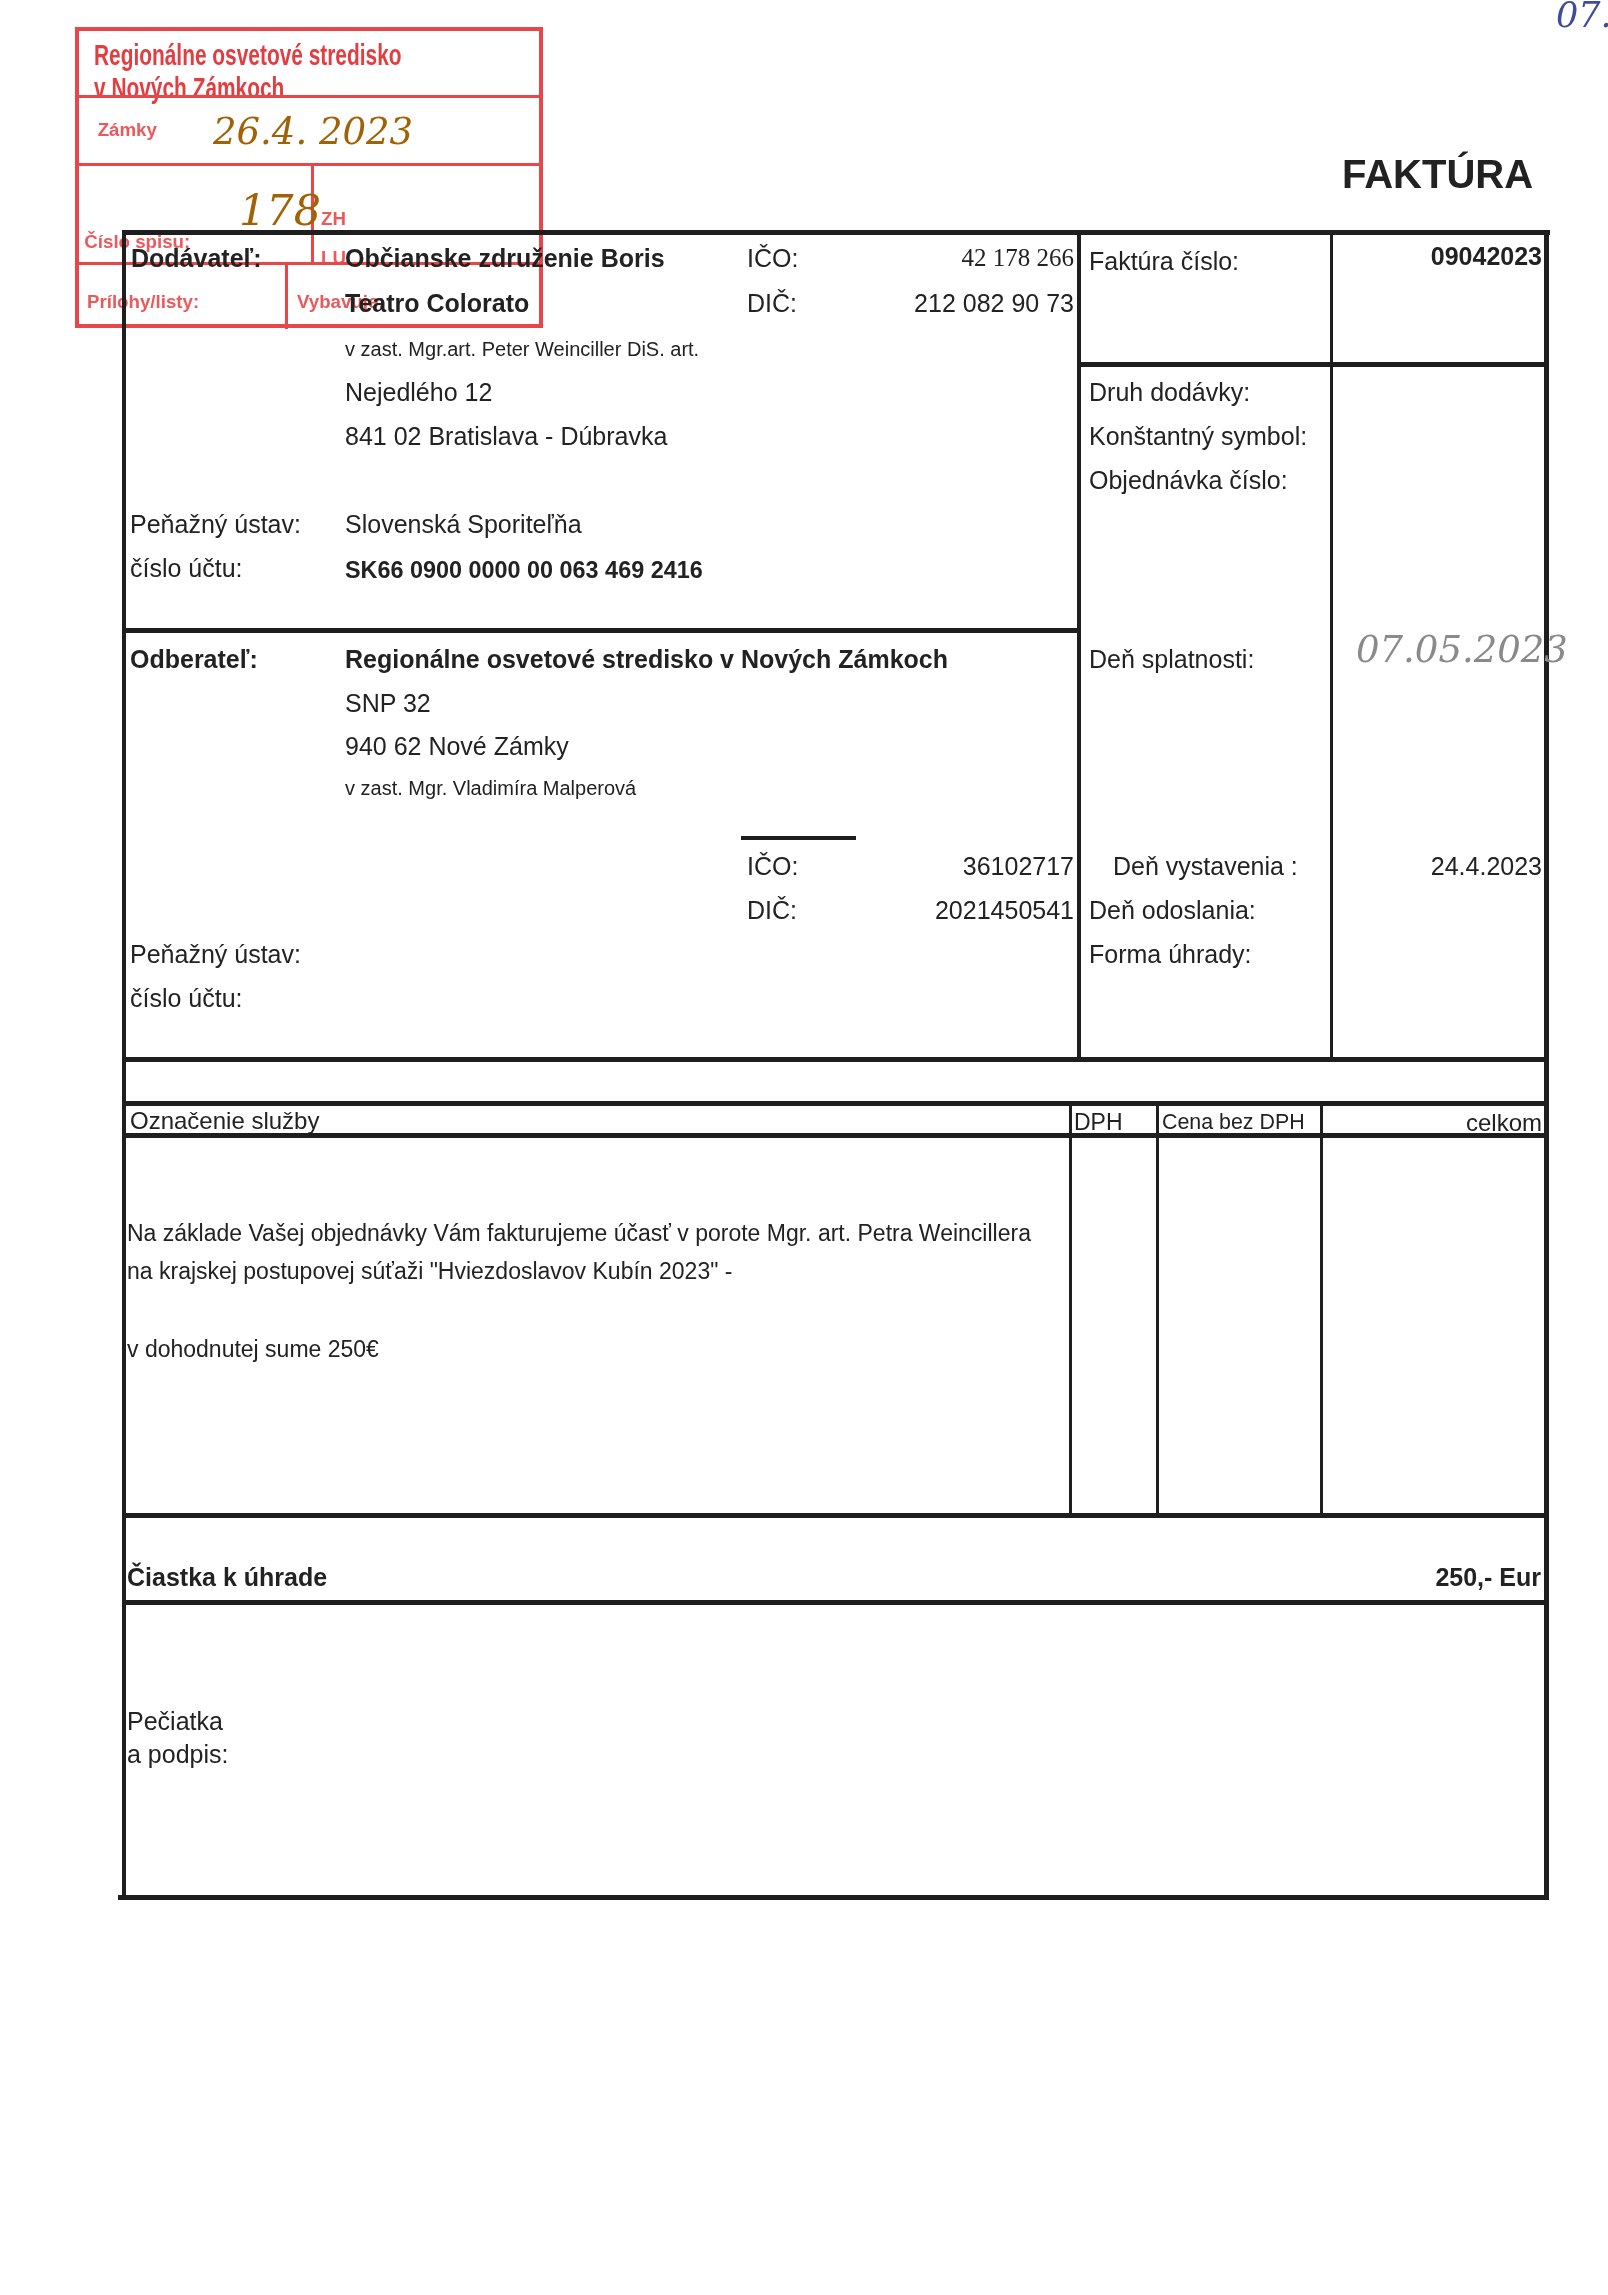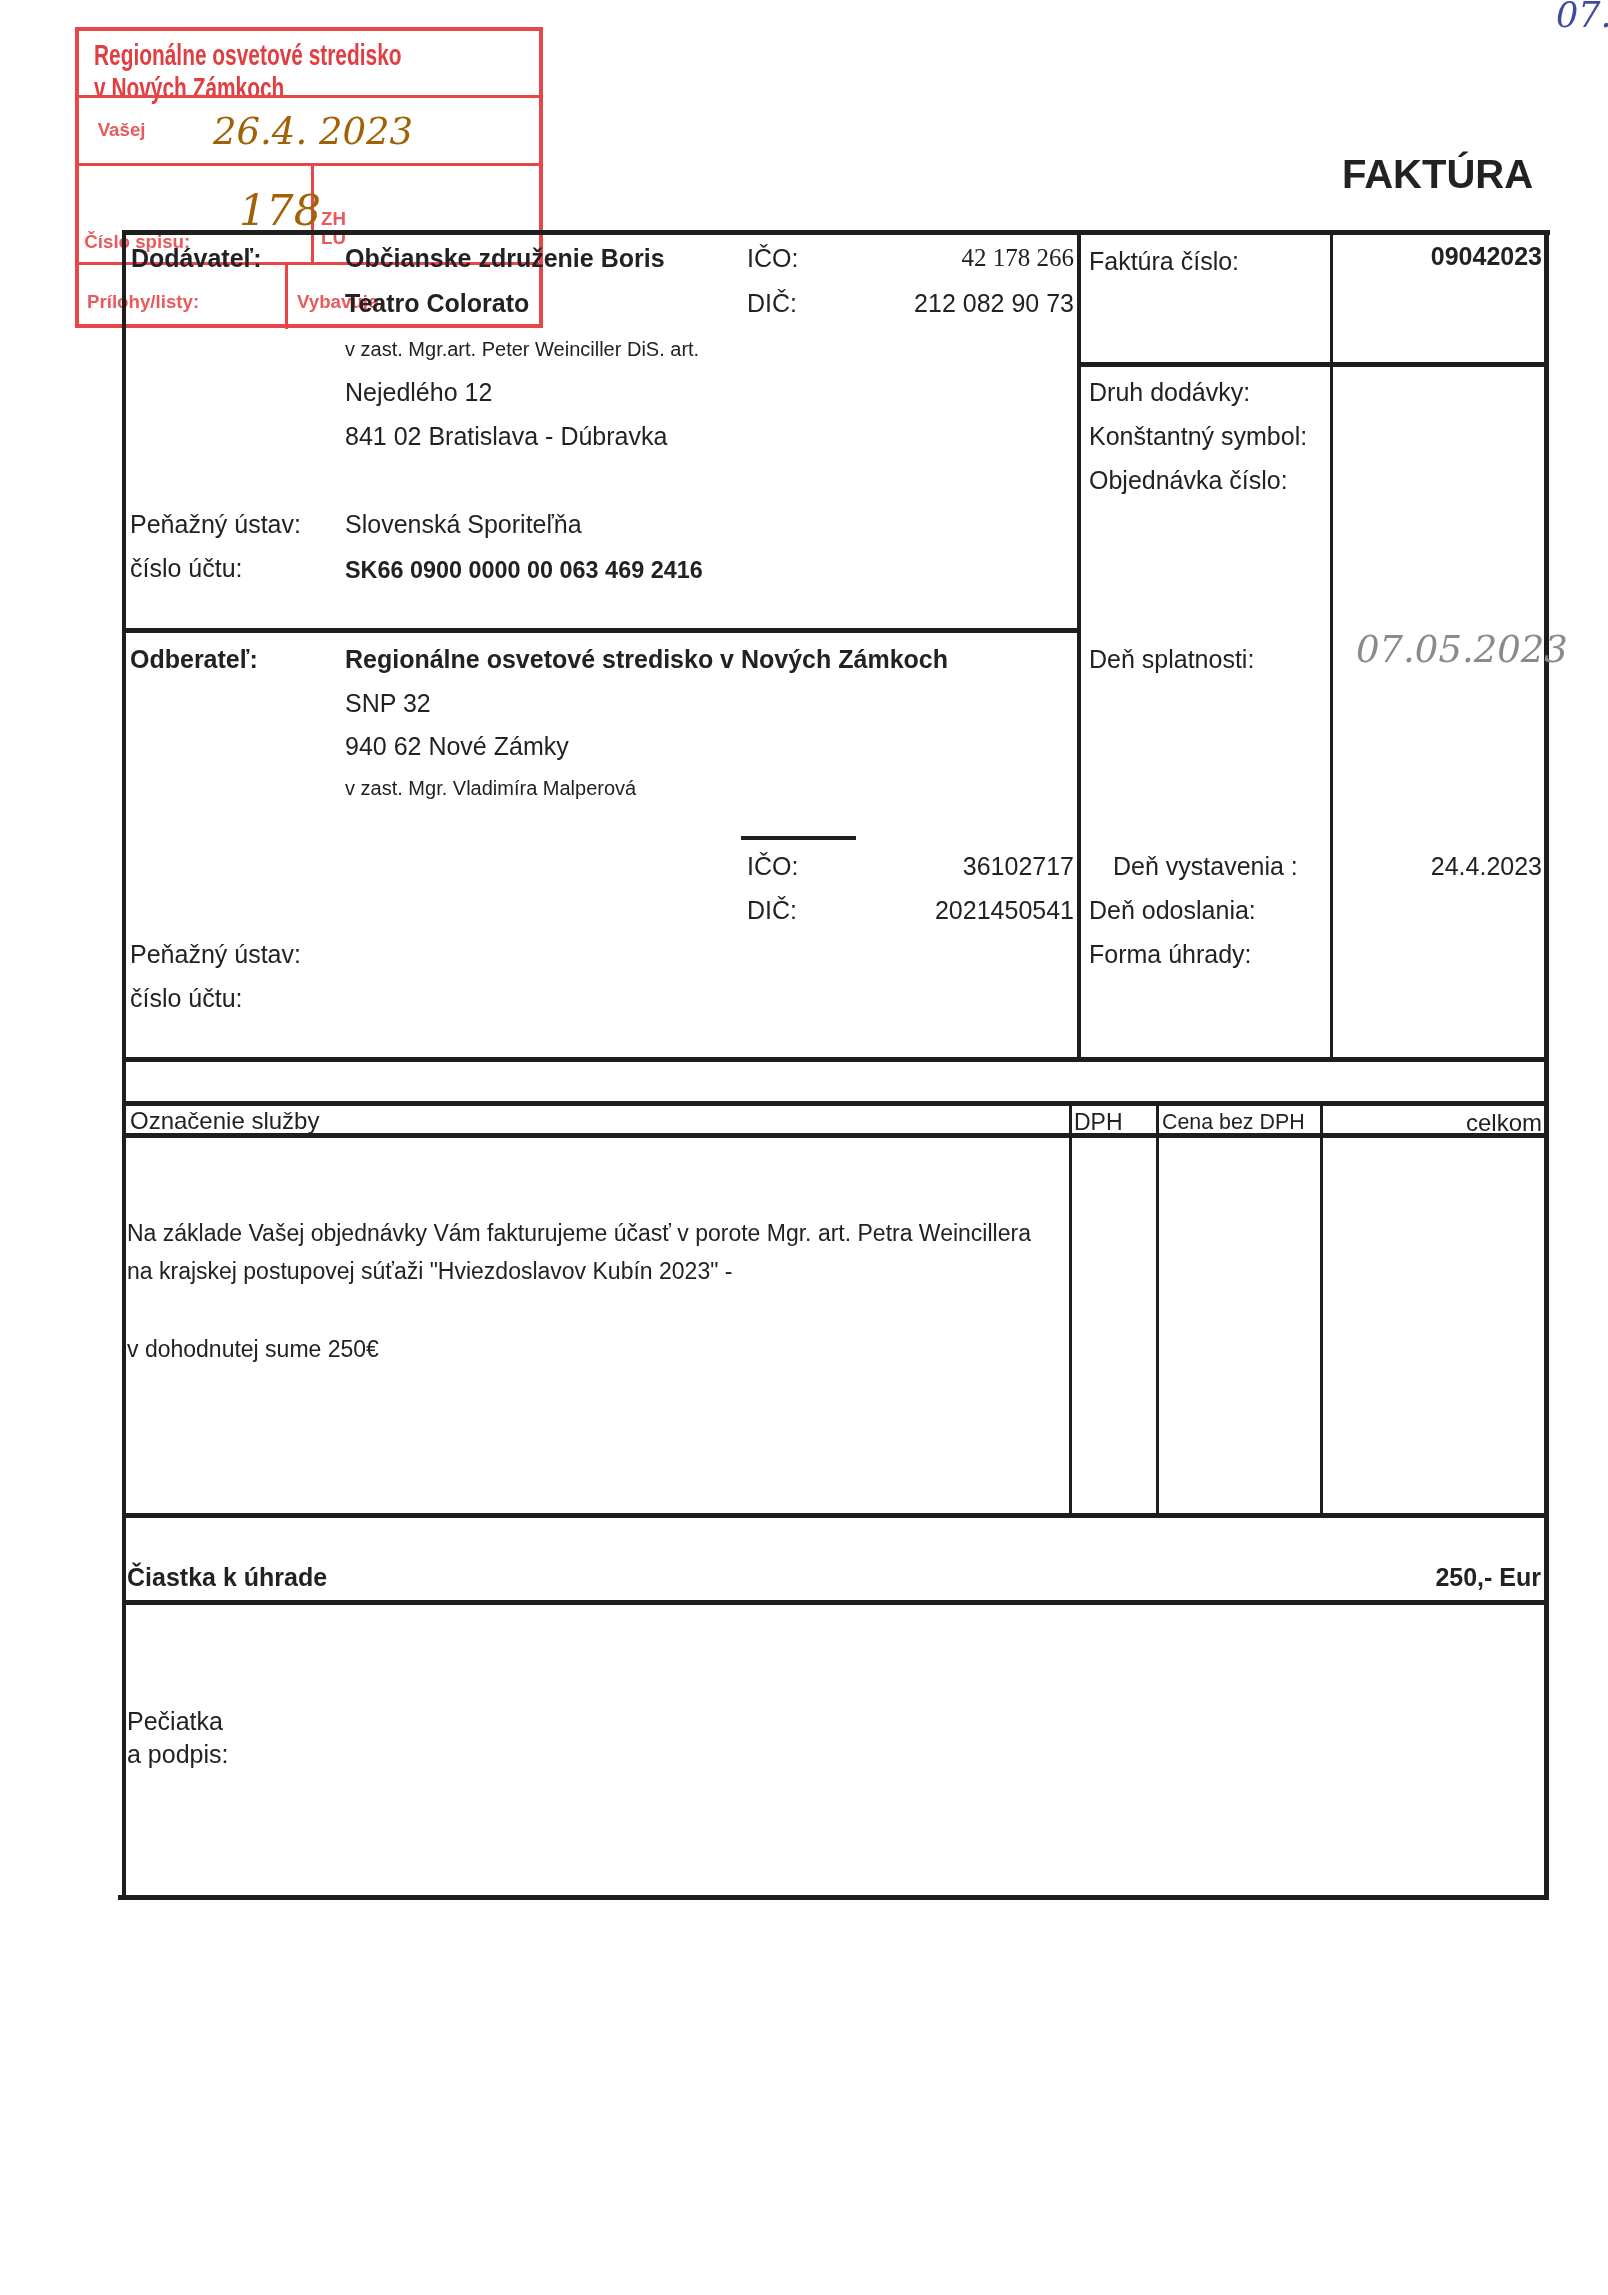--- a/index.html
+++ b/index.html
@@ -27,28 +27,28 @@
   .doc-layer { position:absolute; left:0; top:0; width:1609px; height:1683px; z-index:2; }
 </style>
 </head>
 <body>
 
 <div class="hand" style="left:1556px; top:-5.3px; font-size:35px; color:#3f4aa0;">07.</div>
 
 <div class="stamp">
   <div class="title">Regionálne osvetové stredisko v Nových Zámkoch</div>
   <div class="cell-line" style="left:0; top:64px; width:100%; height:3.3px;"></div>
-  <div class="lbl" style="left:18.7px; top:88px;">Vašej</div>
+  <div class="lbl" style="left:18.7px; top:88px;">Zámky</div>
   <div class="hand" style="left:134px; top:79px; font-size:37px;">26.4. 2023</div>
   <div class="cell-line" style="left:0; top:132px; width:100%; height:3.3px;"></div>
   <div class="cell-line" style="left:232px; top:132px; width:3.3px; height:100px;"></div>
   <div class="lbl" style="left:5.3px; top:200px;">Číslo spisu:</div>
   <div class="hand" style="left:160px; top:154px; font-size:43px;">178</div>
   <div class="lbl" style="left:242px; top:177px;">ZH</div>
-  <div class="lbl" style="left:242px; top:196px;">LU</div>
+  <div class="lbl" style="left:242px; top:216px;">LU</div>
   <div class="cell-line" style="left:0; top:231px; width:100%; height:3.3px;"></div>
   <div class="cell-line" style="left:206px; top:231px; width:3.3px; height:67px;"></div>
   <div class="lbl" style="left:8px; top:260px;">Prílohy/listy:</div>
   <div class="lbl" style="left:218px; top:260px;">Vybavuje:</div>
 </div>
 
 <div class="doc-layer">
 
   <div class="abs" style="left:1342px; top:152px; font-size:40px; font-weight:bold; color:#222;">FAKTÚRA</div>
 

